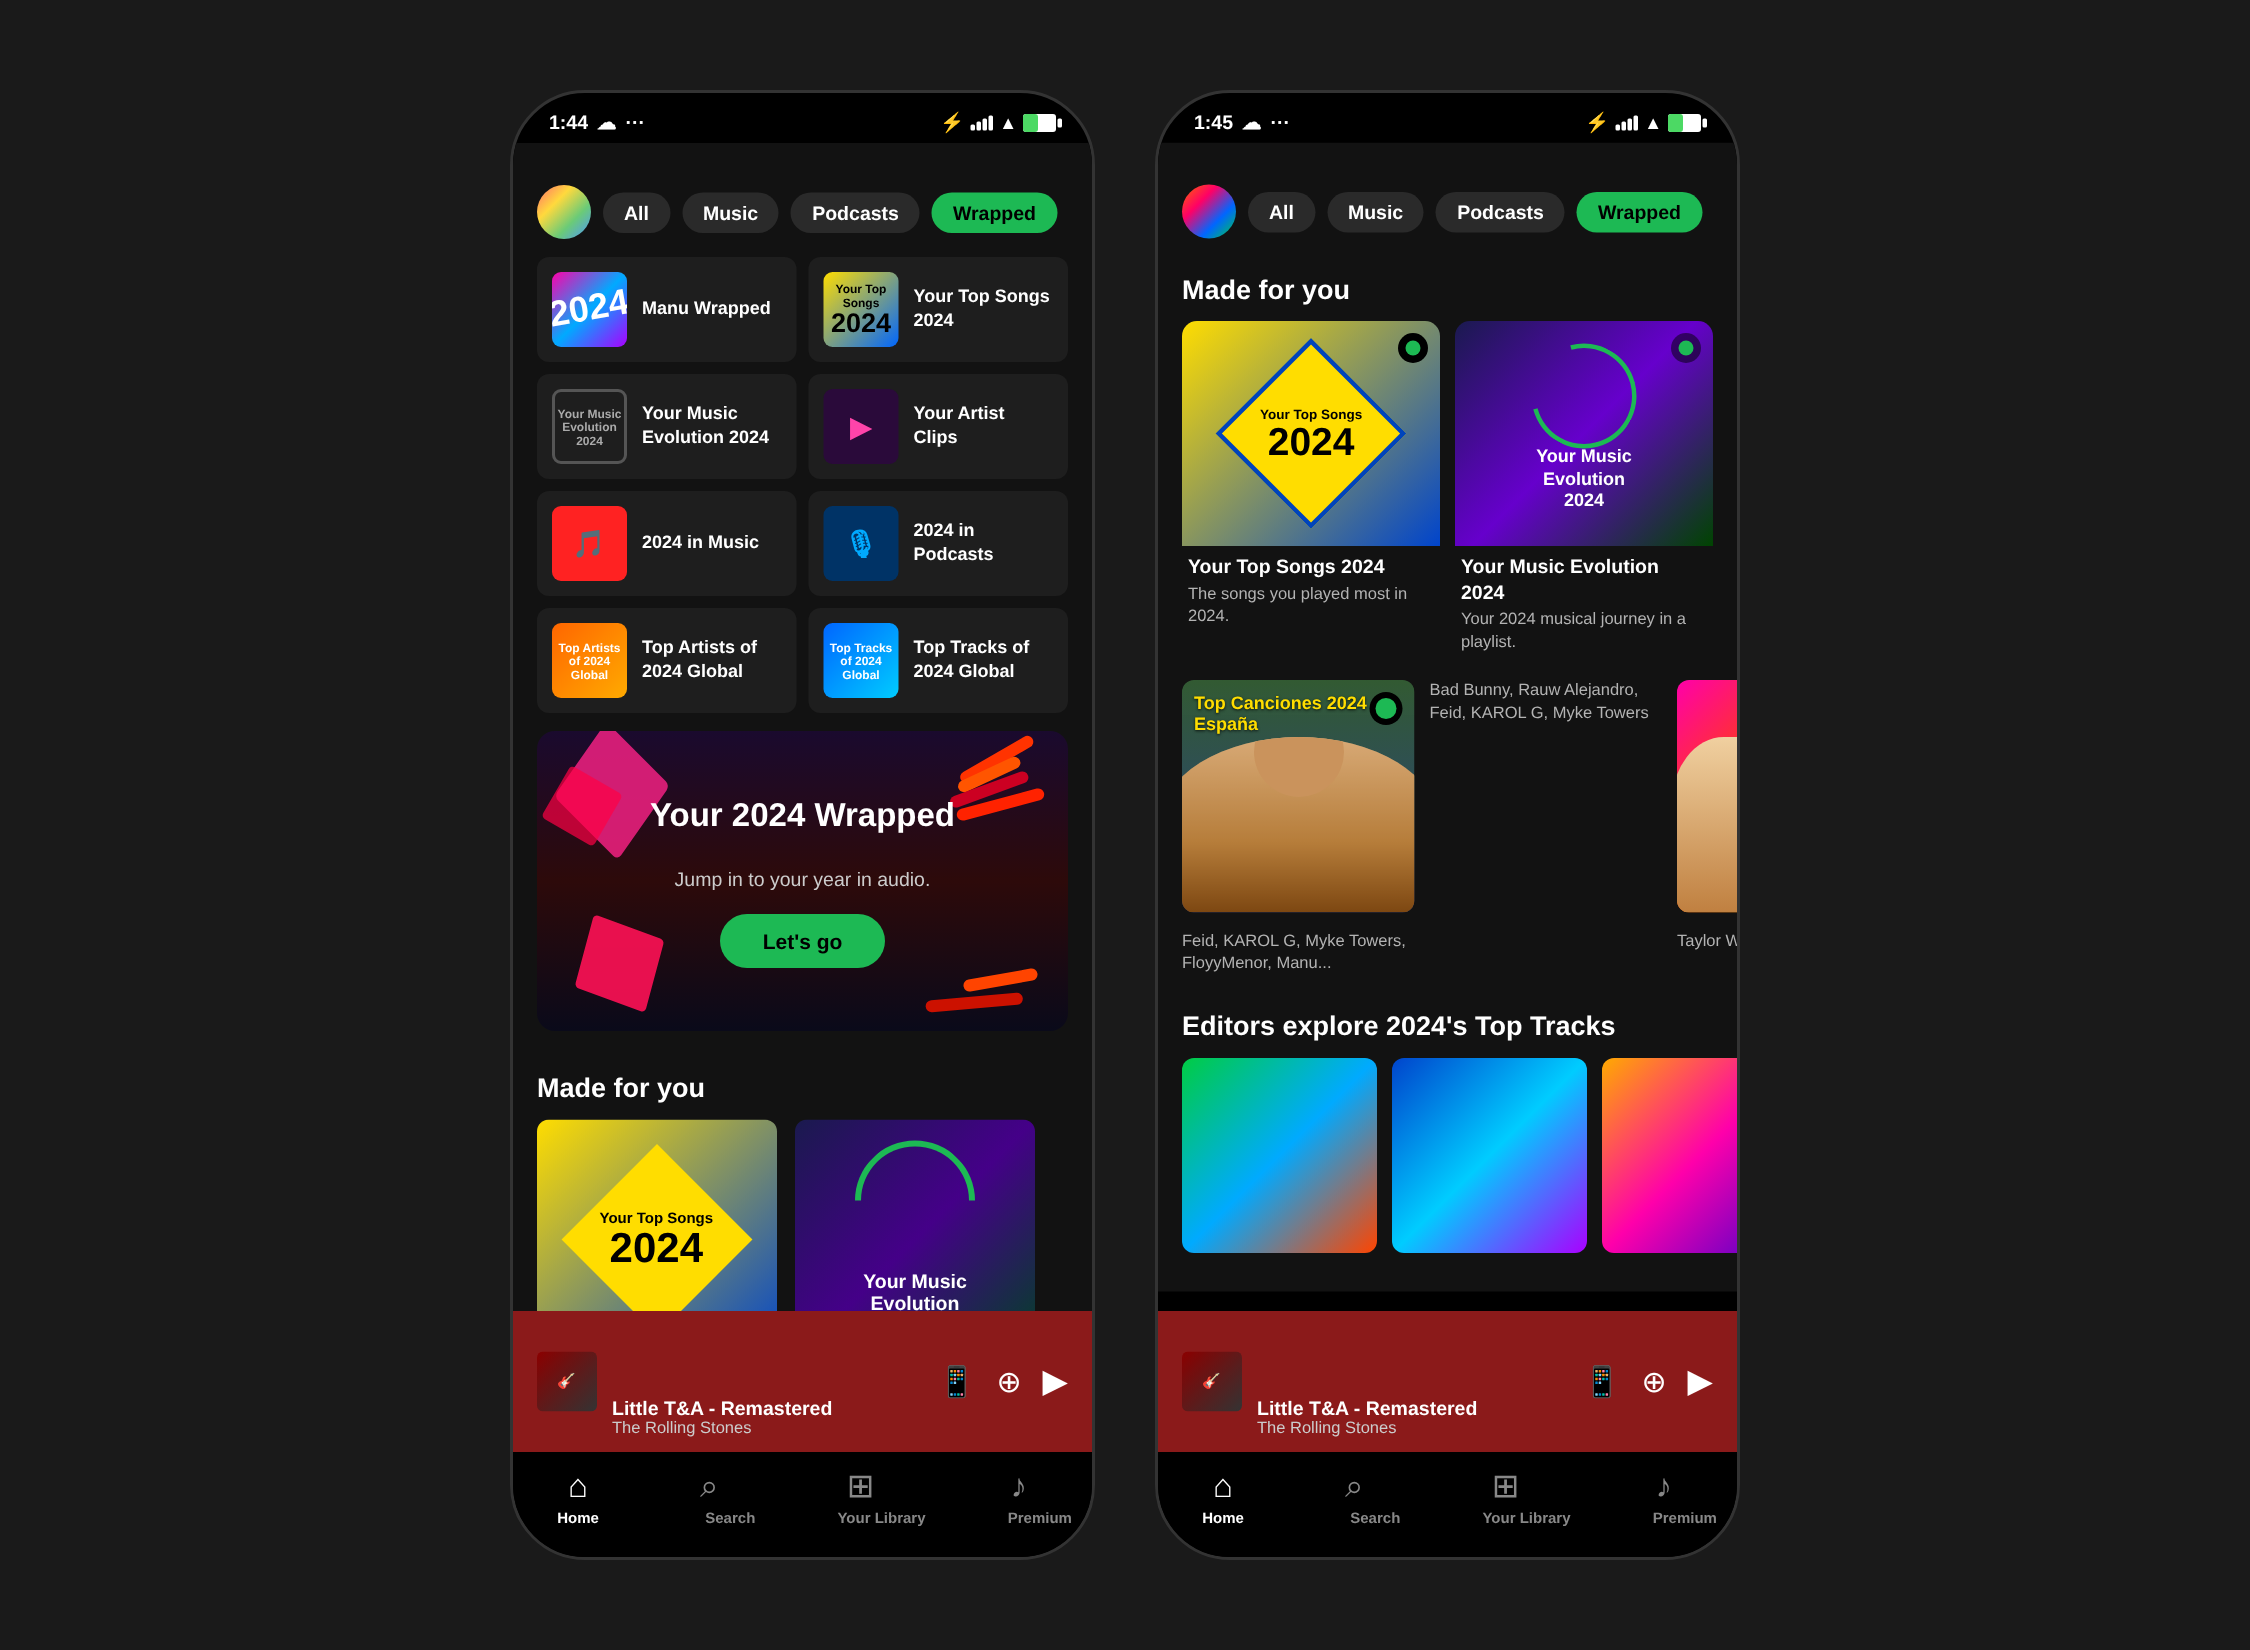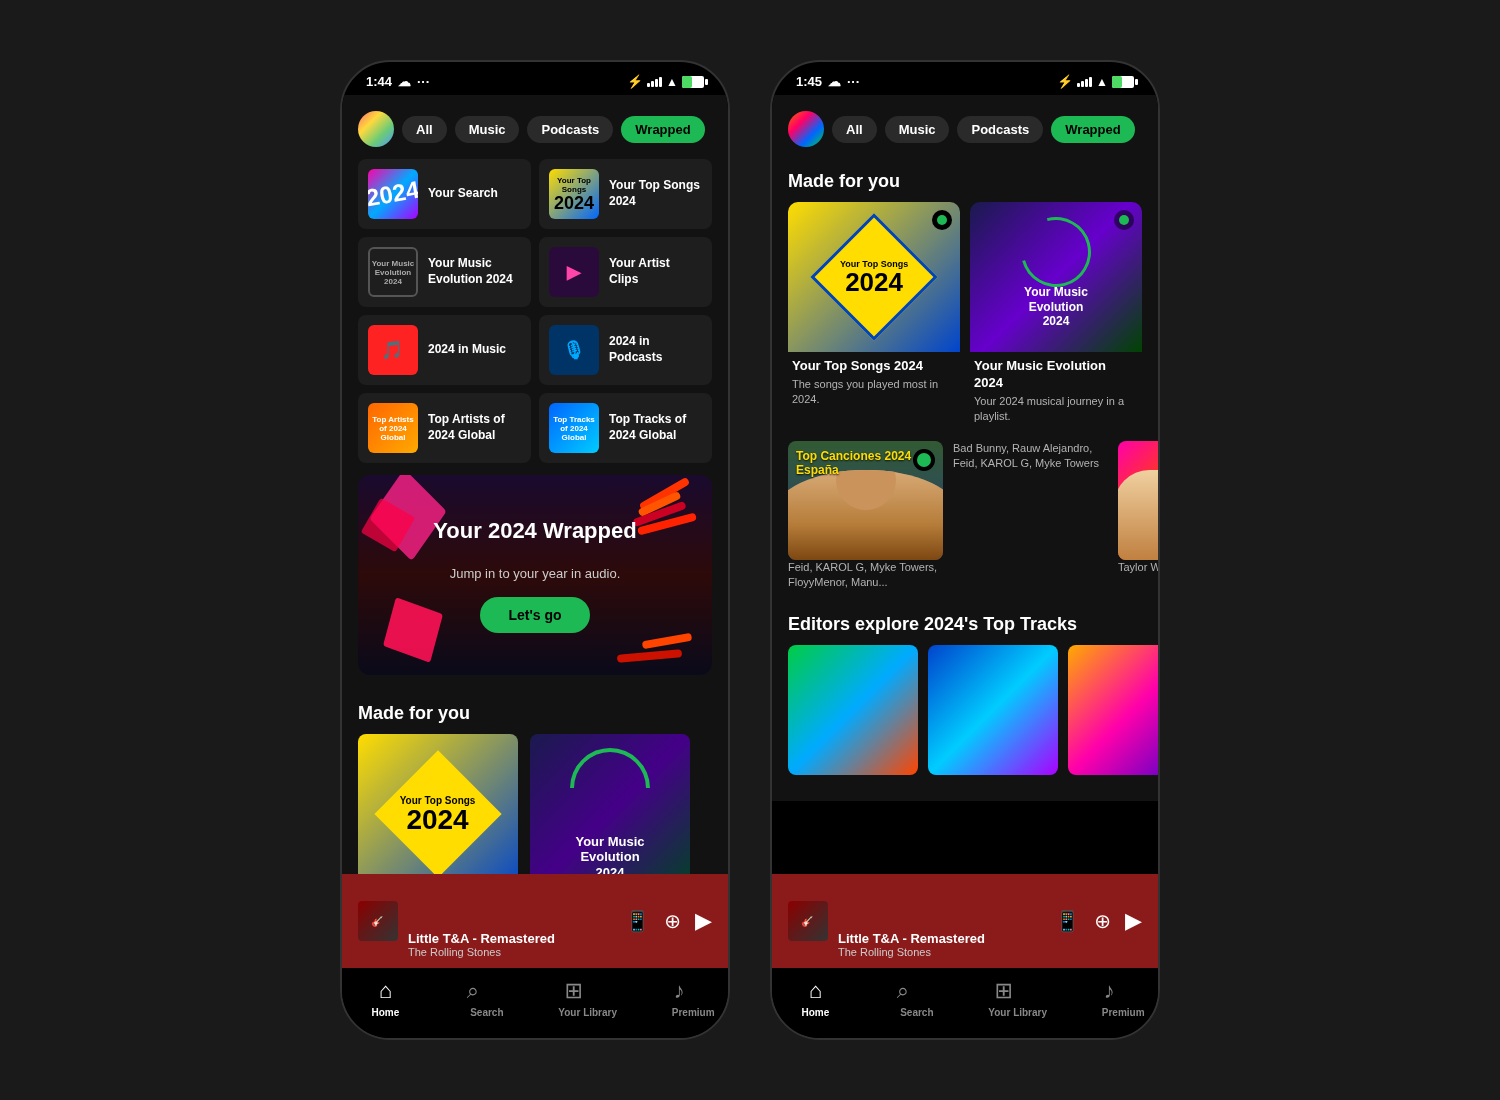--- a/index.html
+++ b/index.html
@@ -85,21 +85,21 @@
     .phone-content {
       background: #121212;
       padding-bottom: 10px;
     }
 
     
     .nav-tabs {
       display: flex;
       align-items: center;
       gap: 8px;
-      padding: 16px 16px 12px;
+      padding: 28px 16px 12px;
     }
 
     .avatar {
       width: 36px;
       height: 36px;
       border-radius: 50%;
       background: linear-gradient(135deg, #ff6b6b, #ffd93d, #6bcb77, #4d96ff);
       flex-shrink: 0;
     }
 
@@ -392,23 +392,23 @@
     }
     .artists-row::-webkit-scrollbar { display: none; }
 
     .artist-card {
       min-width: 155px;
       cursor: pointer;
     }
 
     .artist-thumb {
       width: 155px;
-      height: 119px;
+      height: 155px;
       border-radius: 8px;
-      margin-bottom: 0;
+      margin-bottom: 12px;
       overflow: hidden;
       position: relative;
     }
 
     .artist-names {
       color: #b3b3b3;
       font-size: 11px;
       line-height: 1.4;
     }
 
@@ -507,21 +507,21 @@
         <button class="tab-pill">Podcasts</button>
         <button class="tab-pill active">Wrapped</button>
       </div>
 
       <div class="wrapped-grid">
 
         <div class="wrapped-item">
           <div class="wrapped-thumb thumb-wrapped">
             <div style="transform:rotate(-10deg);font-size:24px;font-weight:900;color:#fff;">2024</div>
           </div>
-          <span class="wrapped-item-label">Your Search</span>
+          <span class="wrapped-item-label">Manu Wrapped</span>
         </div>
 
         <div class="wrapped-item">
           <div class="wrapped-thumb thumb-topsongs">
             <div style="text-align:center">
               <div style="font-size:8px;font-weight:700;color:#000">Your Top Songs</div>
               <div style="font-size:18px;font-weight:900;color:#000;line-height:1">2024</div>
             </div>
           </div>
           <span class="wrapped-item-label">Your Top Songs 2024</span>

